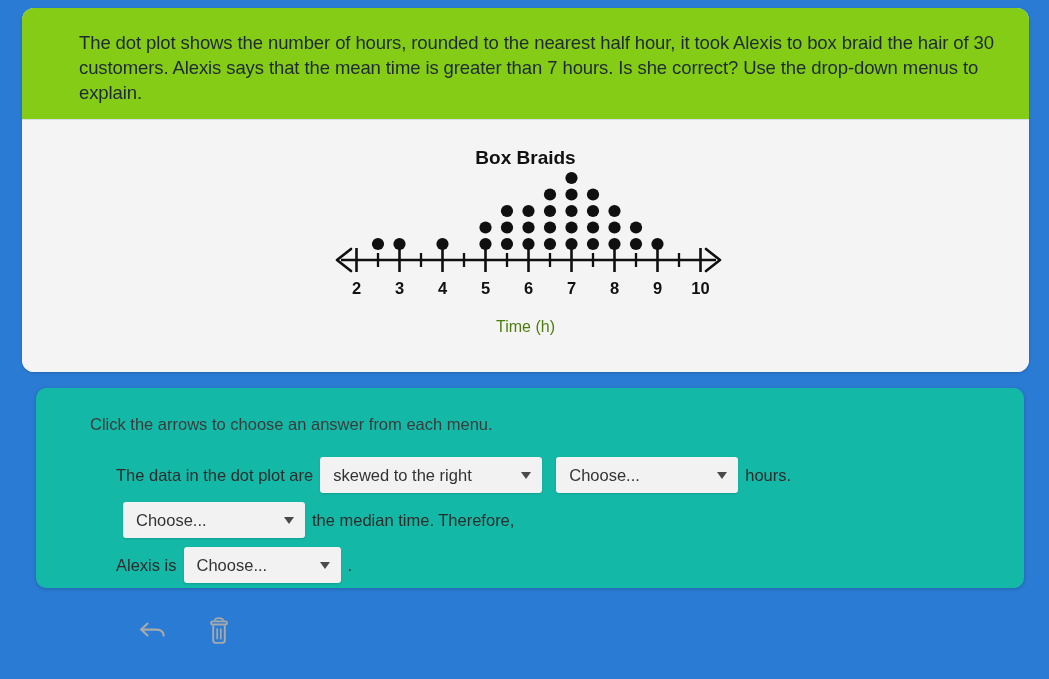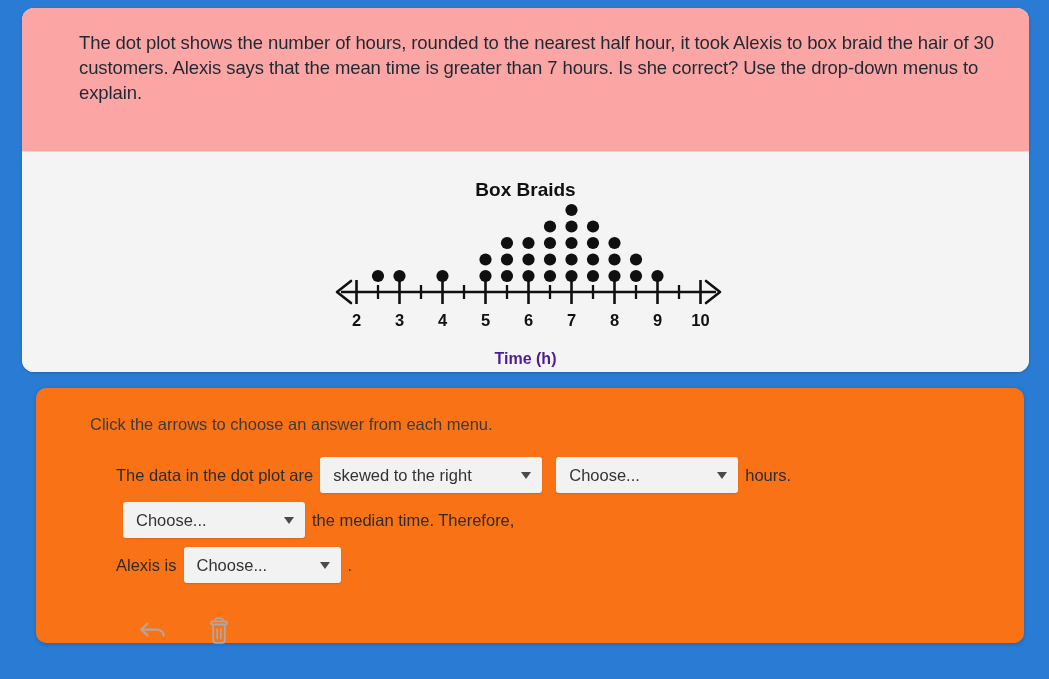--- a/index.html
+++ b/index.html
@@ -21,24 +21,24 @@
     left: 22px;
     top: 8px;
     width: 1007px;
     height: 364px;
     border-radius: 12px;
     overflow: hidden;
     background: #f4f4f4;
     box-shadow: 0 1px 3px rgba(0,0,0,0.18);
   }
   .prompt-panel {
-    background: #fca5a5;
+    background: #84cc16;
     padding: 22px 34px 24px 57px;
     box-sizing: border-box;
-    height: 144px;
+    height: 112px;
     border-bottom: 1px solid #d7dde5;
   }
   .prompt-text {
     font-size: 18.5px;
     line-height: 25px;
     color: #1f2933;
     letter-spacing: -0.1px;
   }
 
   
@@ -64,32 +64,32 @@
     font-weight: bold;
     color: #111;
   }
   .chart-xlabel {
     position: absolute;
     top: 198px;
     left: 0;
     width: 100%;
     text-align: center;
     font-size: 16px;
-    font-weight: bold;
-    color: #4c1d95;
+    font-weight: normal;
+    color: #4d7c0f;
   }
 
   
   .answer-card {
     position: absolute;
     left: 36px;
     top: 388px;
     width: 988px;
-    height: 255px;
-    background: #f97316;
+    height: 200px;
+    background: #14b8a6;
     border-radius: 10px;
     box-shadow: 0 1px 4px rgba(0,0,0,0.2);
     box-sizing: border-box;
     padding: 24px 28px 0 18px;
   }
   .instruction {
     font-size: 16.5px;
     color: #3b3b3b;
     margin: 3px 0 0 36px;
   }

